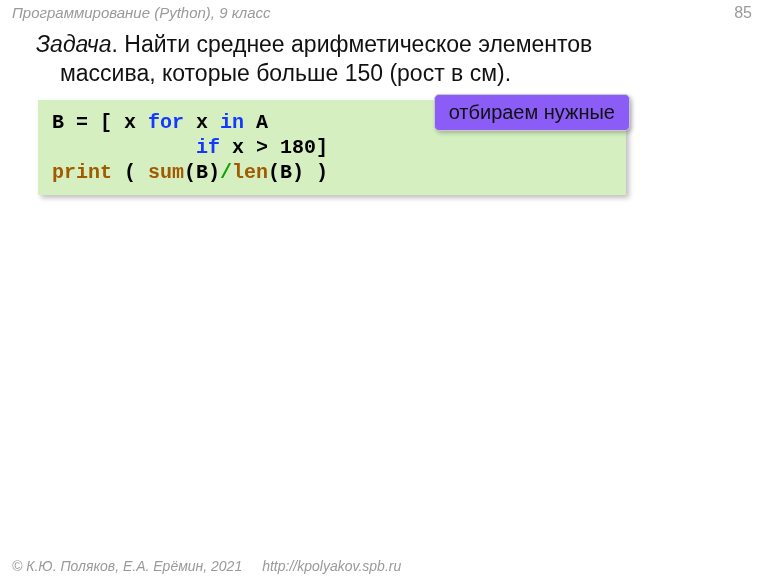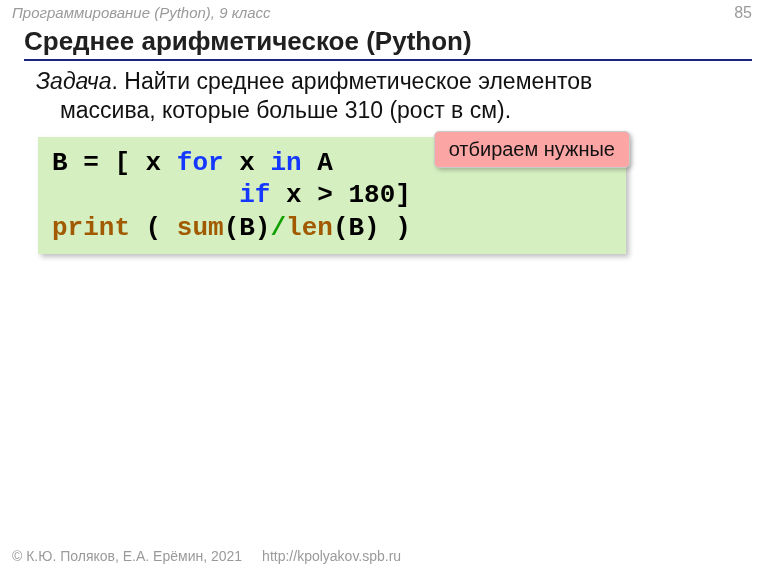--- a/index.html
+++ b/index.html
@@ -28,62 +28,61 @@
     color: #111;
   }
   .task .em { font-style: italic; }
   .task-indent { margin-left: 24px; display: block; }
 
   .code-wrap { position: relative; margin: 12px 0 0 38px; width: 588px; }
   .code {
     background: #d5efc0;
     padding: 10px 14px 10px 14px;
     font-family: "Courier New", Courier, monospace;
-    font-size: 26px; font-weight: bold; line-height: 1.25;
+    font-size: 20px; font-weight: bold; line-height: 1.25;
     white-space: pre;
     box-shadow: 3px 3px 5px rgba(0,0,0,0.25);
     color: #000;
   }
   .kw-blue  { color: #1438ff; }
   .kw-brown { color: #a15a00; }
   .op-green { color: #11a000; }
   pre { margin: 0; font-family: inherit; font-size: inherit; font-weight: inherit; }
 
   .callout {
     position: absolute; right: -4px; top: -6px;
-    background: #fca5a5;
+    background: #8b5cf6;
     border: 1px solid #c9c9c9;
     border-radius: 5px;
     padding: 6px 14px;
     font-size: 20px; color: #111;
     box-shadow: 2px 2px 4px rgba(0,0,0,0.25);
   }
 
   .footer {
     position: absolute; left: 0; right: 0; bottom: 0;
-    padding: 4px 12px 12px 12px;
-    color: #9a9a9a; font-size: 14px;
+    padding: 4px 12px 2px 12px;
+    color: #9a9a9a; font-style: italic; font-size: 14px;
   }
   .footer .sep { display: inline-block; width: 20px; }
 </style>
 </head>
 <body>
 
 <div class="slide">
 
   <div class="header">
     <span>Программирование (Python), 9 класс</span>
     <span class="pagenum">85</span>
   </div>
 
-  <div class="title">Среднее арифметическое (Python)</div>
 
   <div class="task">
     <span class="em">Задача</span><span>. </span><span>Найти среднее арифметическое элементов</span>
-    <span class="task-indent">массива, которые больше 310 (рост в см).</span>
+    <span class="task-indent">массива, которые больше 150 (рост в см).</span>
   </div>
 
   <div class="code-wrap">
     <div class="code"><pre><span>B = [ x </span><span class="kw-blue">for</span><span> x </span><span class="kw-blue">in</span><span> A </span>
 <span>            </span><span class="kw-blue">if</span><span> x &gt; 180]</span>
 <span class="kw-brown">print</span><span> ( </span><span class="kw-brown">sum</span><span>(B)</span><span class="op-green">/</span><span class="kw-brown">len</span><span>(B) )</span></pre></div>
 
     <div class="callout">
       <span>отбираем нужные</span>
     </div>

